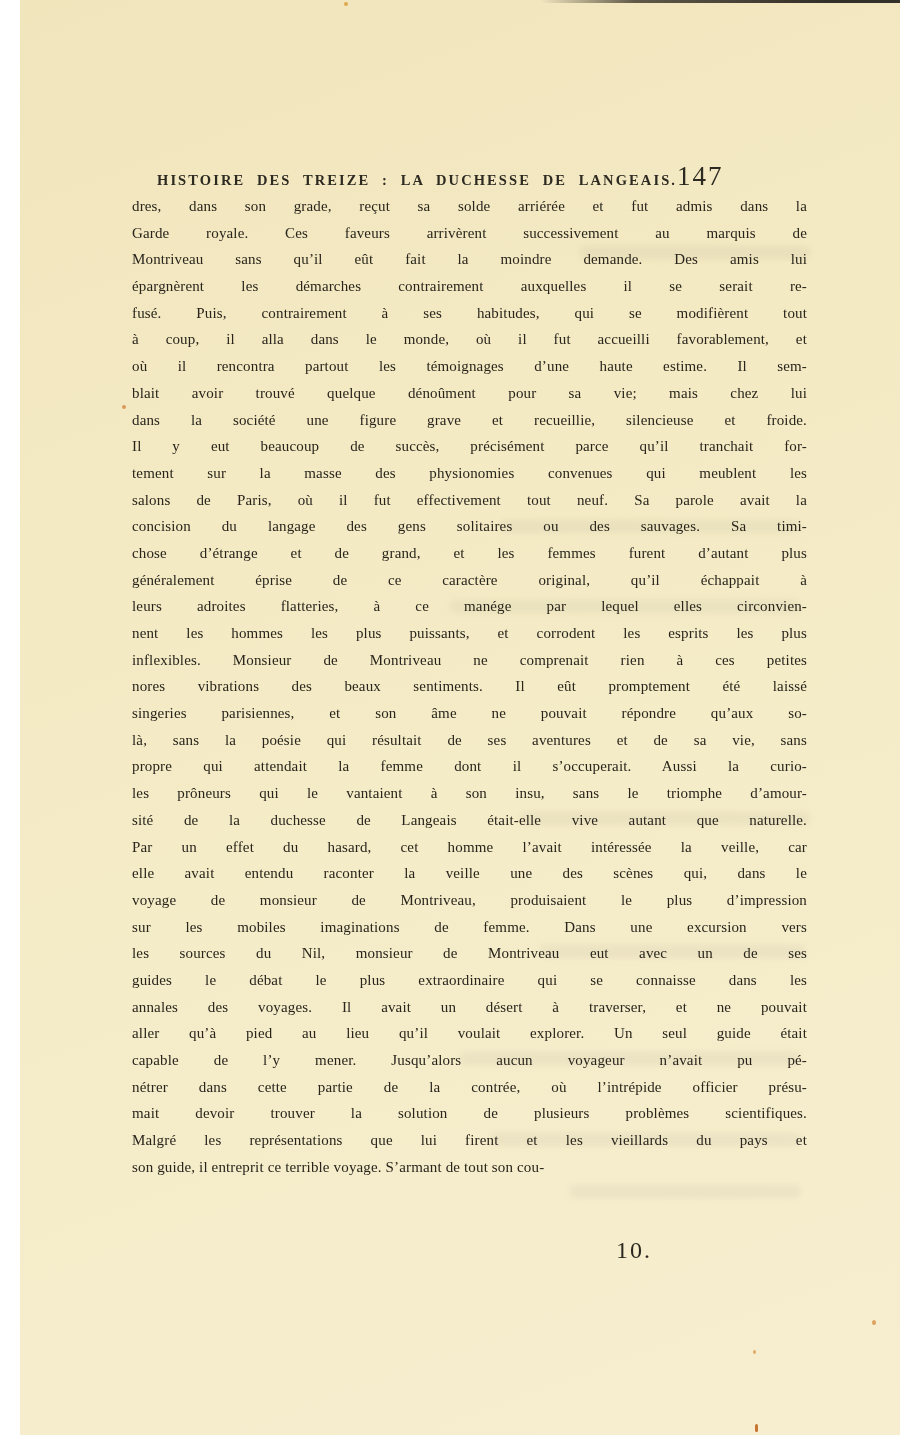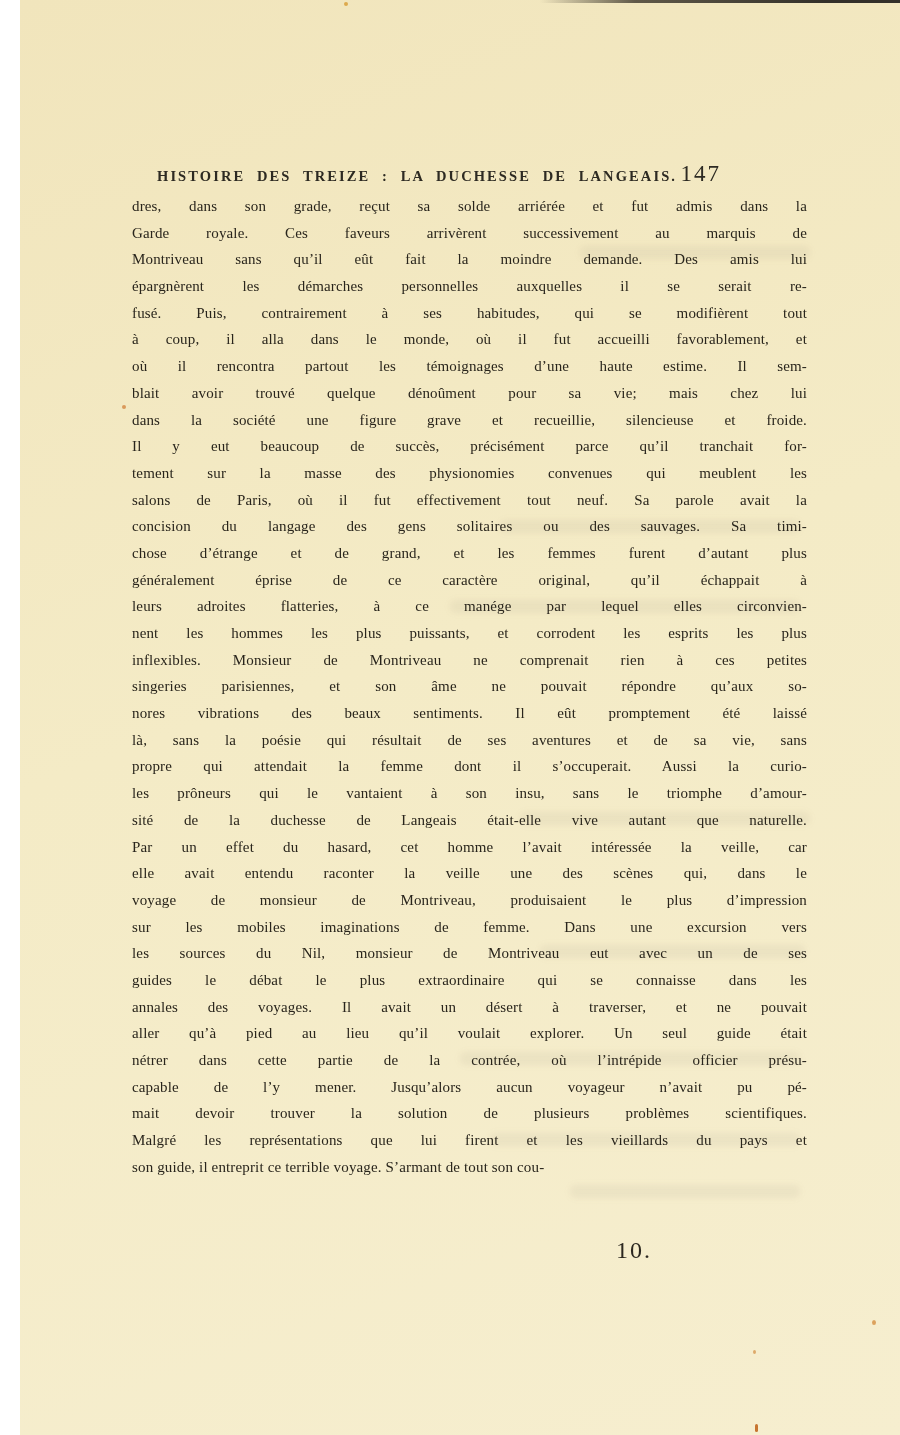--- a/index.html
+++ b/index.html
@@ -42,21 +42,21 @@
     color: #2d2a22;
   }
   .head-title {
     font-size: 14.5px;
     font-weight: bold;
     letter-spacing: 2.1px;
     word-spacing: 6px;
     white-space: nowrap;
   }
   .head-number {
-    font-size: 23px;
+    font-size: 27px;
     letter-spacing: 2px;
     font-weight: normal;
   }
   
   .body-text {
     position: absolute;
     left: 112px; top: 193px;
     width: 675px;
     color: #29251c;
   }
@@ -127,51 +127,51 @@
 
   <div class="running-head">
     <span class="head-title">HISTOIRE DES TREIZE : LA DUCHESSE DE LANGEAIS.</span>
     <span class="head-number">147</span>
   </div>
 
   <div class="body-text">
       <div class="line">dres, dans son grade, reçut sa solde arriérée et fut admis dans la</div>
       <div class="line">Garde royale. Ces faveurs arrivèrent successivement au marquis de</div>
       <div class="line">Montriveau sans qu’il eût fait la moindre demande. Des amis lui</div>
-      <div class="line">épargnèrent les démarches personnelles auxquelles il se serait re-</div>
+      <div class="line">épargnèrent les démarches contrairement auxquelles il se serait re-</div>
       <div class="line">fusé. Puis, contrairement à ses habitudes, qui se modifièrent tout</div>
       <div class="line">à coup, il alla dans le monde, où il fut accueilli favorablement, et</div>
       <div class="line">où il rencontra partout les témoignages d’une haute estime. Il sem-</div>
       <div class="line">blait avoir trouvé quelque dénoûment pour sa vie; mais chez lui</div>
       <div class="line">dans la société une figure grave et recueillie, silencieuse et froide.</div>
       <div class="line">Il y eut beaucoup de succès, précisément parce qu’il tranchait for-</div>
       <div class="line">tement sur la masse des physionomies convenues qui meublent les</div>
       <div class="line">salons de Paris, où il fut effectivement tout neuf. Sa parole avait la</div>
       <div class="line">concision du langage des gens solitaires ou des sauvages. Sa timi-</div>
       <div class="line">chose d’étrange et de grand, et les femmes furent d’autant plus</div>
       <div class="line">généralement éprise de ce caractère original, qu’il échappait à</div>
       <div class="line">leurs adroites flatteries, à ce manége par lequel elles circonvien-</div>
       <div class="line">nent les hommes les plus puissants, et corrodent les esprits les plus</div>
       <div class="line">inflexibles. Monsieur de Montriveau ne comprenait rien à ces petites</div>
+      <div class="line">nores vibrations des beaux sentiments. Il eût promptement été laissé</div>
       <div class="line">singeries parisiennes, et son âme ne pouvait répondre qu’aux so-</div>
-      <div class="line">nores vibrations des beaux sentiments. Il eût promptement été laissé</div>
       <div class="line">là, sans la poésie qui résultait de ses aventures et de sa vie, sans</div>
       <div class="line">propre qui attendait la femme dont il s’occuperait. Aussi la curio-</div>
       <div class="line">les prôneurs qui le vantaient à son insu, sans le triomphe d’amour-</div>
       <div class="line">sité de la duchesse de Langeais était-elle vive autant que naturelle.</div>
       <div class="line">Par un effet du hasard, cet homme l’avait intéressée la veille, car</div>
       <div class="line">elle avait entendu raconter la veille une des scènes qui, dans le</div>
       <div class="line">voyage de monsieur de Montriveau, produisaient le plus d’impression</div>
       <div class="line">sur les mobiles imaginations de femme. Dans une excursion vers</div>
       <div class="line">les sources du Nil, monsieur de Montriveau eut avec un de ses</div>
       <div class="line">guides le débat le plus extraordinaire qui se connaisse dans les</div>
       <div class="line">annales des voyages. Il avait un désert à traverser, et ne pouvait</div>
       <div class="line">aller qu’à pied au lieu qu’il voulait explorer. Un seul guide était</div>
+      <div class="line">capable de l’y mener. Jusqu’alors aucun voyageur n’avait pu pé-</div>
       <div class="line">nétrer dans cette partie de la contrée, où l’intrépide officier présu-</div>
-      <div class="line">capable de l’y mener. Jusqu’alors aucun voyageur n’avait pu pé-</div>
       <div class="line">mait devoir trouver la solution de plusieurs problèmes scientifiques.</div>
       <div class="line">Malgré les représentations que lui firent et les vieillards du pays et</div>
       <div class="line">son guide, il entreprit ce terrible voyage. S’armant de tout son cou-</div>
     </div>
 
   <div class="signature">10.</div>
 
   <div class="speck s1"></div>
   <div class="speck s2"></div>
   <div class="speck s3"></div>

